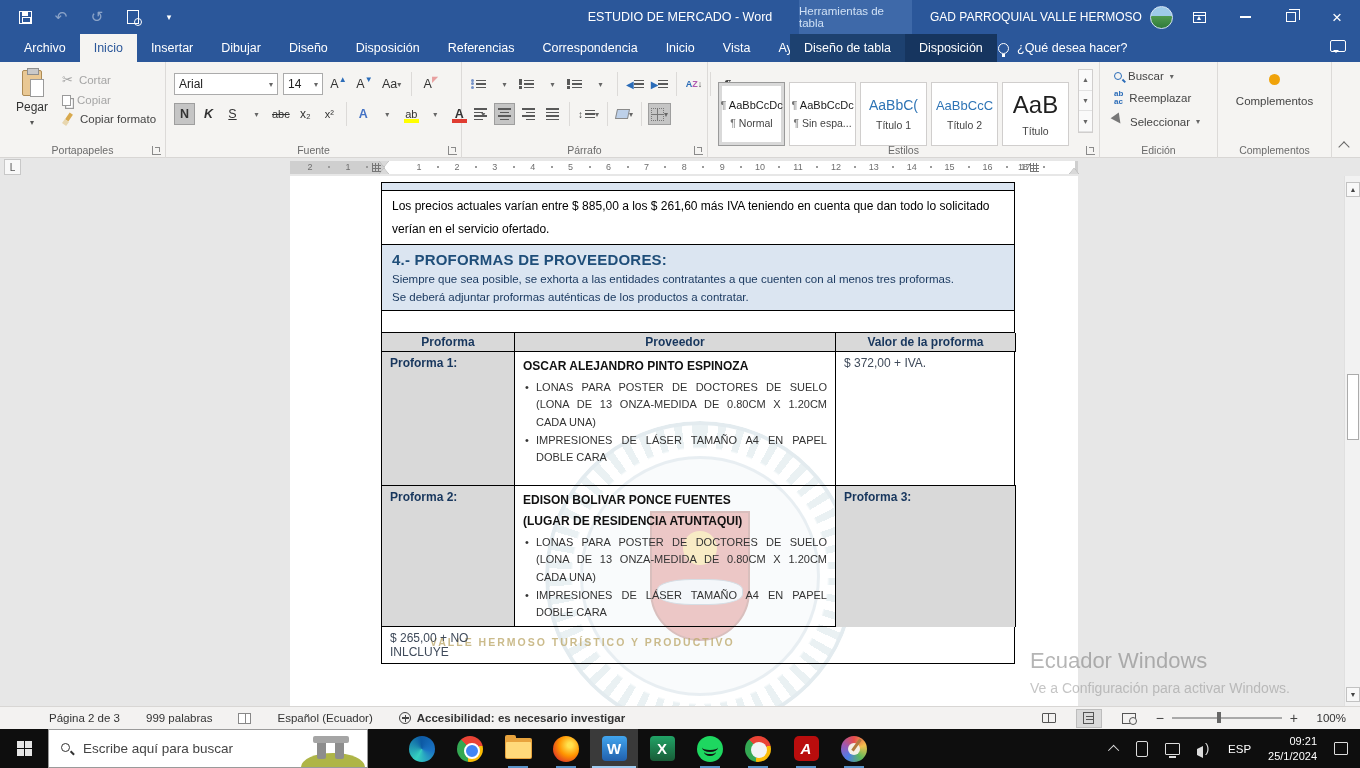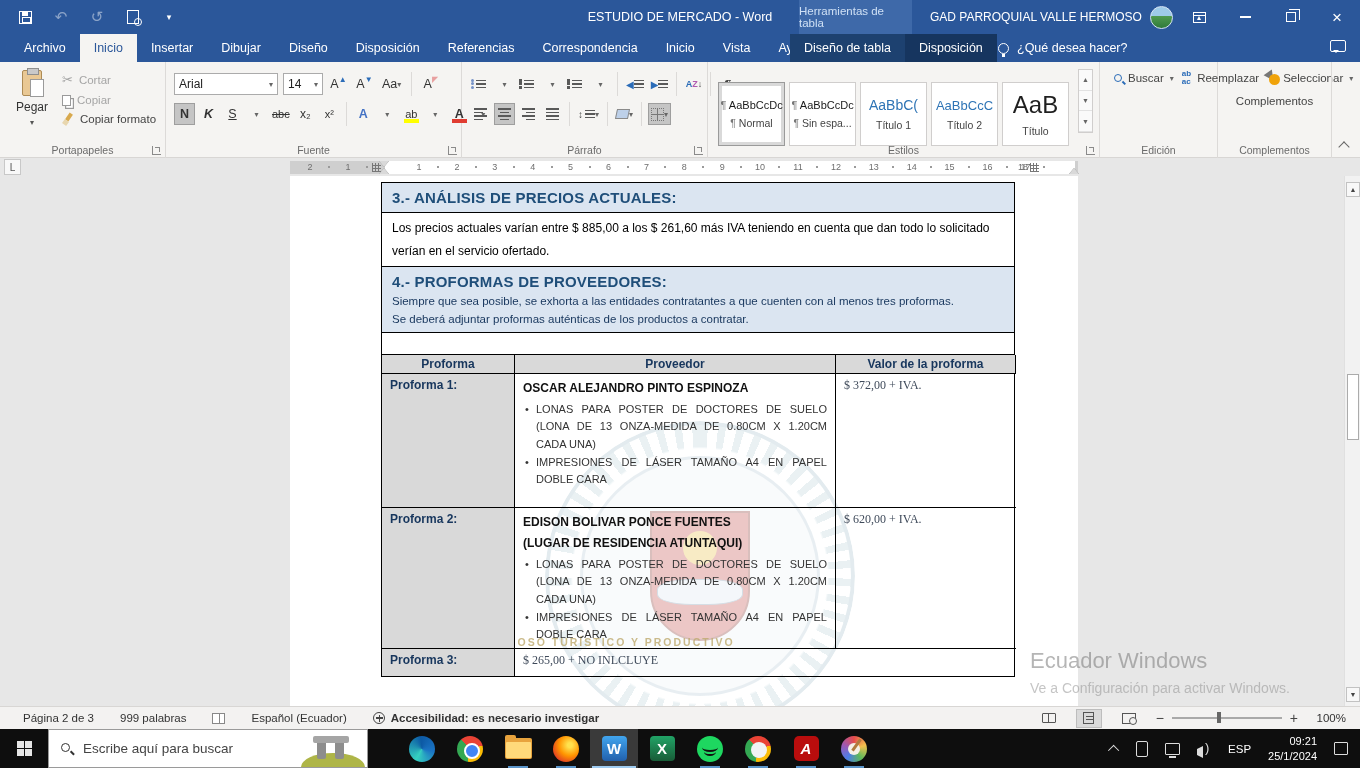--- a/index.html
+++ b/index.html
@@ -104,21 +104,21 @@
   .scard.sel { border:1px solid #9a9a9a; box-shadow:inset 0 0 0 3px #d9d9d9; }
   .spre { font-size:11px; color:#1a1a1a; white-space:nowrap; overflow:hidden; max-width:62px; }
   .spre.blue { color:#2e74b5; }
   .spre.big { font-size:24px; color:#1f1f1f; }
   .sname { font-size:10.5px; color:#444; white-space:nowrap; overflow:hidden; max-width:64px; }
   .sname::before{ content:""; }
   .pmark::before { content:"¶ "; color:#777; }
   .stylescroll { position:absolute; right:6px; top:7px; width:15px; height:64px; border:1px solid #d0cecd; background:#fafafa; display:flex; flex-direction:column; }
   .stylescroll span { flex:1; display:flex; align-items:center; justify-content:center; font-size:7px; color:#666; border-bottom:1px solid #e2e2e2; }
   .g-edit { left:1100px; width:118px; }
-  .editstack { position:absolute; left:14px; top:8px; display:flex; flex-direction:row; gap:8px; }
+  .editstack { position:absolute; left:14px; top:8px; display:flex; flex-direction:column; gap:8px; }
   .editbtn { display:flex; align-items:center; gap:6px; font-size:11.5px; color:#444; white-space:nowrap; }
   .lens { width:8px; height:8px; border:1.6px solid #2b6cb8; border-radius:50%; position:relative; }
   .lens::after { content:""; position:absolute; left:7px; top:7px; width:4px; height:1.6px; background:#2b6cb8; transform:rotate(45deg); }
   .ico-replace { font-size:8px; color:#2b6cb8; font-weight:bold; line-height:1; text-align:left; }
   .ico-cursor { width:0; height:0; border:5px solid transparent; border-top:10px solid #777; transform:rotate(-35deg); }
   .g-addins { left:1218px; width:114px; }
   .addinbtn { position:absolute; left:0; right:0; top:12px; display:flex; flex-direction:column; align-items:center; gap:10px; color:#444; font-size:11.5px; }
   .orangedot { width:11px; height:11px; border-radius:50%; background:#f0a30a; }
   .collapse-chevron { position:absolute; right:12px; bottom:6px; width:8px; height:8px; border-left:1.5px solid #666; border-top:1.5px solid #666; transform:rotate(45deg); }
 
@@ -162,33 +162,33 @@
   .th:last-child { border-right:none; }
   .td { padding:4px 8px; border-right:1.5px solid #000; border-bottom:1.5px solid #000; font-size:12px; }
   .td.last { border-right:none; }
   .td.botless { border-bottom:none; }
   .td.gray { background:#d9d9d9; color:#17365d; font-weight:bold; }
   .pname { font-weight:bold; color:#111; line-height:1.75; }
   .ploc { font-weight:bold; color:#111; line-height:1.75; }
   .pbullets { margin-top:2px; }
   .pbullet { position:relative; padding-left:13px; font-size:11px; color:#333; line-height:1.6; text-align:justify; }
   .pbullet::before { content:"•"; position:absolute; left:2px; top:0; color:#333; }
-  .pvalue { color:#3f4a5a;font-family:Liberation Serif, serif; }
+  .pvalue { color:#3f4a5a; }
   .r1 { min-height:134px; } .r2 { min-height:133px; } .r3 { min-height:27px; }
   .vscroll { position:absolute; right:0; top:0; width:16px; height:530px; background:#f2f2f2; border-left:1px solid #e0e0e0; }
   .varrow { position:absolute; left:1px; width:14px; height:15px; background:#f8f8f8; border:1px solid #c2c2c2; color:#444; font-size:7px; display:flex; align-items:center; justify-content:center; }
   .va-up { top:6px; } .va-down { bottom:4px; }
   .vthumb { position:absolute; left:2px; top:198px; width:12px; height:66px; background:#fff; border:1px solid #ababab; }
   .activate { position:absolute; left:1030px; top:472px; color:rgba(120,120,120,.55); z-index:2; }
   .activate .a1 { font-size:22px; }
   .activate .a2 { font-size:14px; margin-top:6px; color:rgba(140,140,140,.5); }
 
   
   .statusbar { position:absolute; left:0; top:706px; width:1360px; height:23px; background:#f3f2f1; border-top:1px solid #d8d6d4; color:#333; display:flex; align-items:center; font-size:11.5px; }
-  .sb-left { display:flex; align-items:center; gap:26px; padding-left:23px; }
+  .sb-left { display:flex; align-items:center; gap:26px; padding-left:49px; }
   .sb-acc { display:flex; align-items:center; gap:6px; font-weight:bold; }
   .ico-book { width:13px; height:11px; background:#fff; border:1px solid #888; position:relative; }
   .ico-book::before { content:""; position:absolute; left:50%; top:0; bottom:0; width:1px; background:#888; }
   .ico-acc { width:12px; height:12px; border:1.2px solid #444; border-radius:50%; position:relative; }
   .ico-acc::before { content:""; position:absolute; left:5px; top:2px; width:1.5px; height:7px; background:#444; }
   .ico-acc::after { content:""; position:absolute; left:2px; top:4px; width:7px; height:1.5px; background:#444; }
   .sb-right { position:absolute; right:14px; display:flex; align-items:center; gap:14px; }
   .viewbtn { width:26px; height:19px; display:flex; align-items:center; justify-content:center; }
   .viewbtn.active { background:#dadada; border:1px solid #bdbdbd; }
   .ico-read { width:14px; height:10px; border:1px solid #555; border-radius:1px;
@@ -623,21 +623,20 @@
           <span class="emb-inner"></span>
           <span class="emb-shield"></span>
           <span class="emb-sun"></span>
           <span class="emb-band"></span>
         </div>
         <div class="wm-text">VALLE HERMOSO TURÍSTICO Y PRODUCTIVO</div>
       </div>
 
       <div class="content">
         <div class="blk blue">
-          <div class="dheading">3.- ANÁLISIS DE PRECIOS ACTUALES:</div>
         </div>
         <div class="blk" style="background:#fff">
           <div class="dprices">Los precios actuales varían entre $ 885,00  a los $ 261,60  más IVA teniendo en cuenta que dan todo lo solicitado verían en el servicio ofertado.</div>
         </div>
         <div class="blk blue">
           <div class="dheading">4.- PROFORMAS DE PROVEEDORES:</div>
           <div class="dbody" style="text-align:left">Siempre que sea posible, se exhorta a las entidades contratantes  a que cuenten con al menos tres proformas.</div>
           <div class="dbody" style="text-align:left">Se deberá adjuntar proformas auténticas de los productos a contratar.</div>
         </div>
         <div class="blk emptyrow" style="background:#fff"></div>
@@ -659,21 +658,20 @@
 
           <div class="td gray r2">Proforma 2:</div>
           <div class="td r2">
             <div class="pname">EDISON BOLIVAR PONCE FUENTES</div>
             <div class="ploc">(LUGAR DE RESIDENCIA ATUNTAQUI)</div>
             <div class="pbullets">
               <div class="pbullet">LONAS PARA POSTER DE DOCTORES DE SUELO (LONA DE 13 ONZA-MEDIDA DE 0.80CM X 1.20CM CADA UNA)</div>
               <div class="pbullet">IMPRESIONES DE LÁSER TAMAÑO A4 EN PAPEL DOBLE CARA</div>
             </div>
           </div>
-          <div class="td last pvalue r2">$ 620,00 + IVA.</div>
 
           <div class="td gray r3 botless">Proforma 3:</div>
           <div class="td last pvalue r3 botless">$ 265,00 + NO INLCLUYE</div>
         </div>
       </div>
     </div>
 
     <div class="activate">
       <div class="a1">Ecuador Windows</div>
       <div class="a2">Ve a Configuración para activar Windows.</div>

